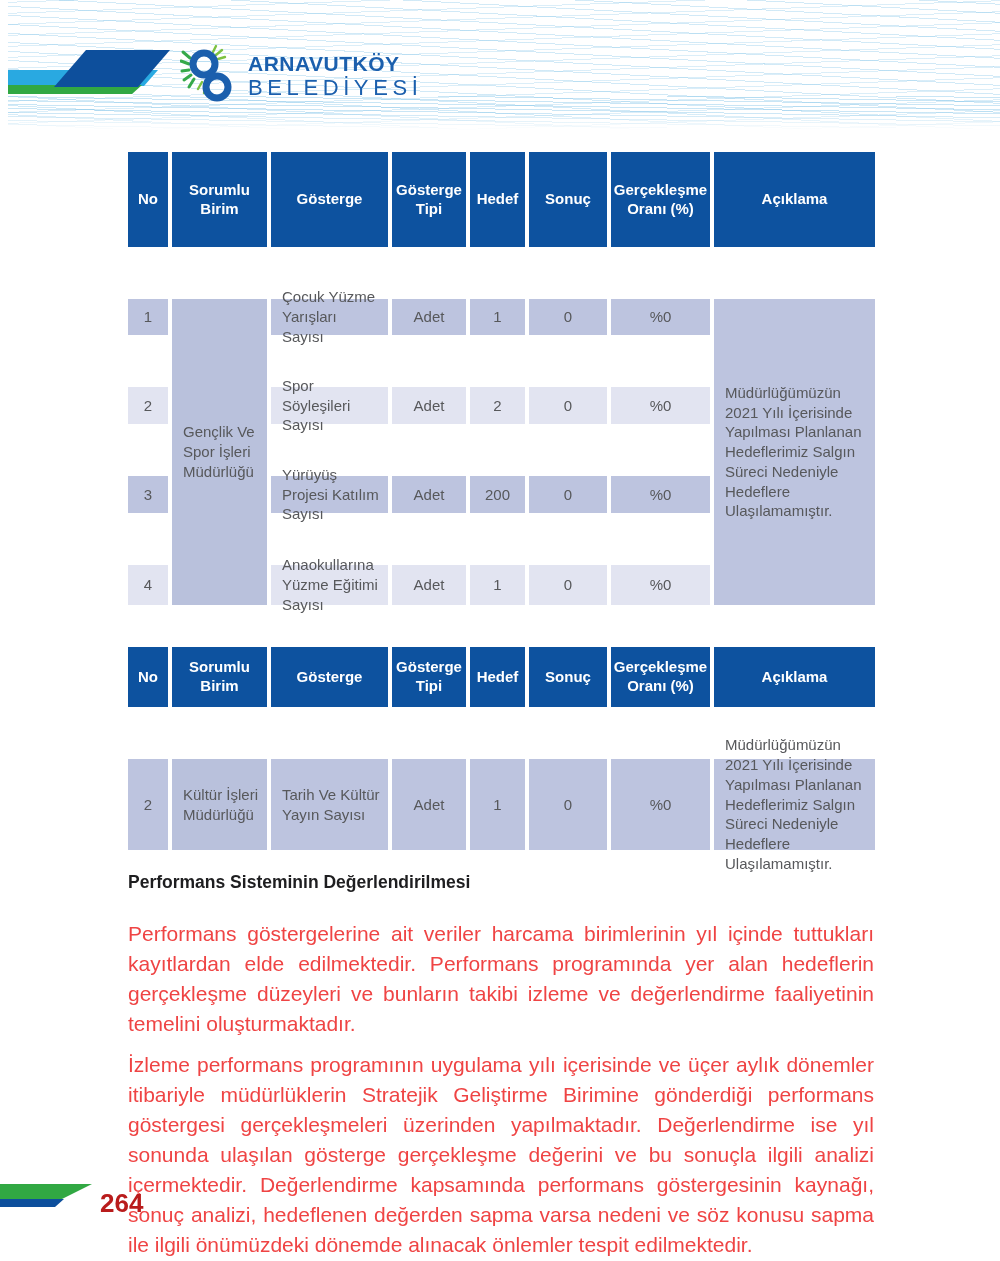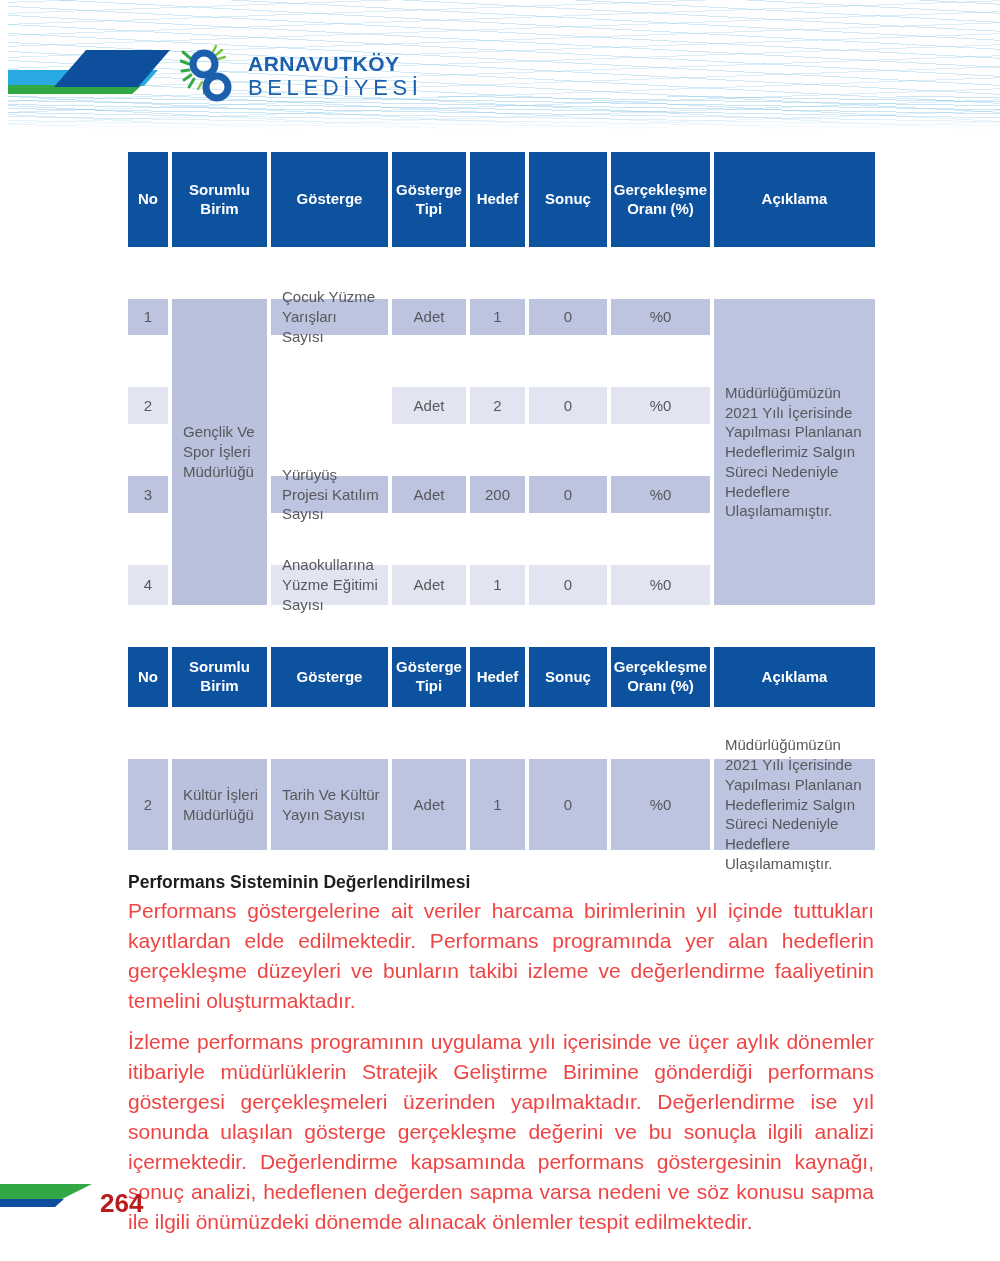--- a/index.html
+++ b/index.html
@@ -65,21 +65,21 @@
   .bg-light { background:#e2e4f1; }
   .bg-merge { background:#b9c1dc; }
 
   .c1{grid-column:1}.c2{grid-column:2}.c3{grid-column:3}.c4{grid-column:4}
   .c5{grid-column:5}.c6{grid-column:6}.c7{grid-column:7}.c8{grid-column:8}
   .r1{grid-row:1}.r2{grid-row:2}.r3{grid-row:3}.r4{grid-row:4}.r5{grid-row:5}
   .rspan4{grid-row:2 / span 4}
 
   
   .section { position:absolute; left:128px; top:872px; width:746px; }
-  .section-heading { font-size:17.5px; font-weight:bold; color:#1e1e20; margin-bottom:3px; }
+  .section-heading { font-size:17.5px; font-weight:bold; color:#1e1e20; margin-bottom:26px; }
   .section p {
     font-size:21px; color:#ef4444; line-height:1.43;
     text-align:justify; margin-bottom:11px;
   }
 
   
   .footer { position:absolute; left:0; top:1180px; width:300px; height:40px; }
   .footer-shapes { position:absolute; top:0; left:0; }
   .page-number {
     position:absolute; left:100px; top:8px;
@@ -145,20 +145,21 @@
     <div class="td bg-dark left c8 rspan4">Müdürlüğümüzün 2021 Yılı İçerisinde Yapılması Planlanan Hedeflerimiz Salgın Süreci Nedeniyle Hedeflere Ulaşılamamıştır.</div>
 
     <div class="td bg-dark c1 r2">1</div>
     <div class="td bg-dark left c3 r2">Çocuk Yüzme Yarışları Sayısı</div>
     <div class="td bg-dark c4 r2">Adet</div>
     <div class="td bg-dark c5 r2">1</div>
     <div class="td bg-dark c6 r2">0</div>
     <div class="td bg-dark c7 r2">%0</div>
 
     <div class="td bg-light c1 r3">2</div>
+    <div class="td bg-light left c3 r3">Spor Söyleşileri Sayısı</div>
     <div class="td bg-light c4 r3">Adet</div>
     <div class="td bg-light c5 r3">2</div>
     <div class="td bg-light c6 r3">0</div>
     <div class="td bg-light c7 r3">%0</div>
 
     <div class="td bg-dark c1 r4">3</div>
     <div class="td bg-dark left c3 r4">Yürüyüş Projesi Katılım Sayısı</div>
     <div class="td bg-dark c4 r4">Adet</div>
     <div class="td bg-dark c5 r4">200</div>
     <div class="td bg-dark c6 r4">0</div>

